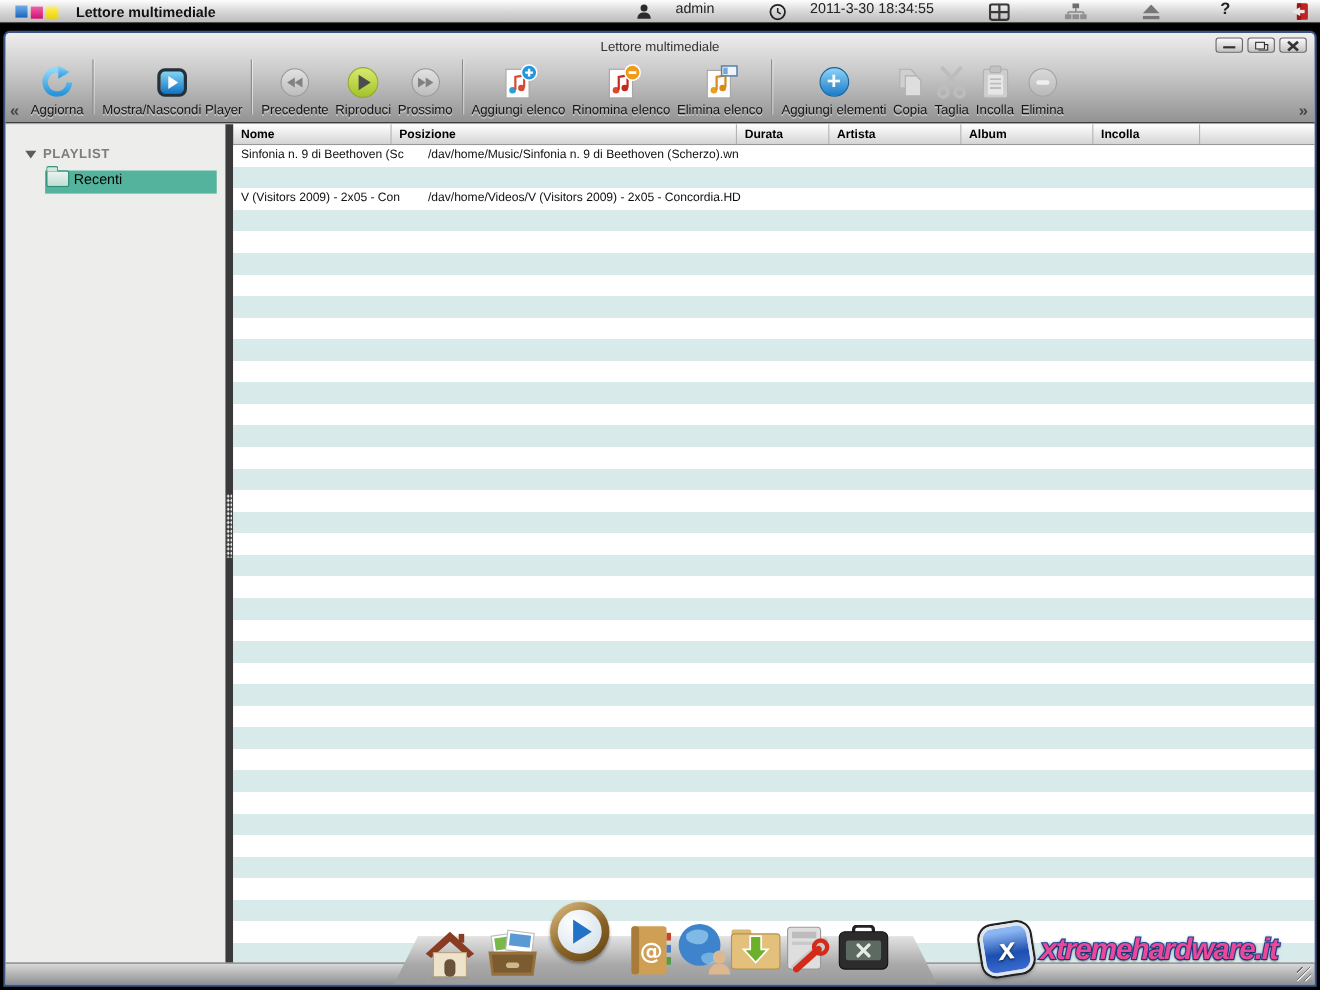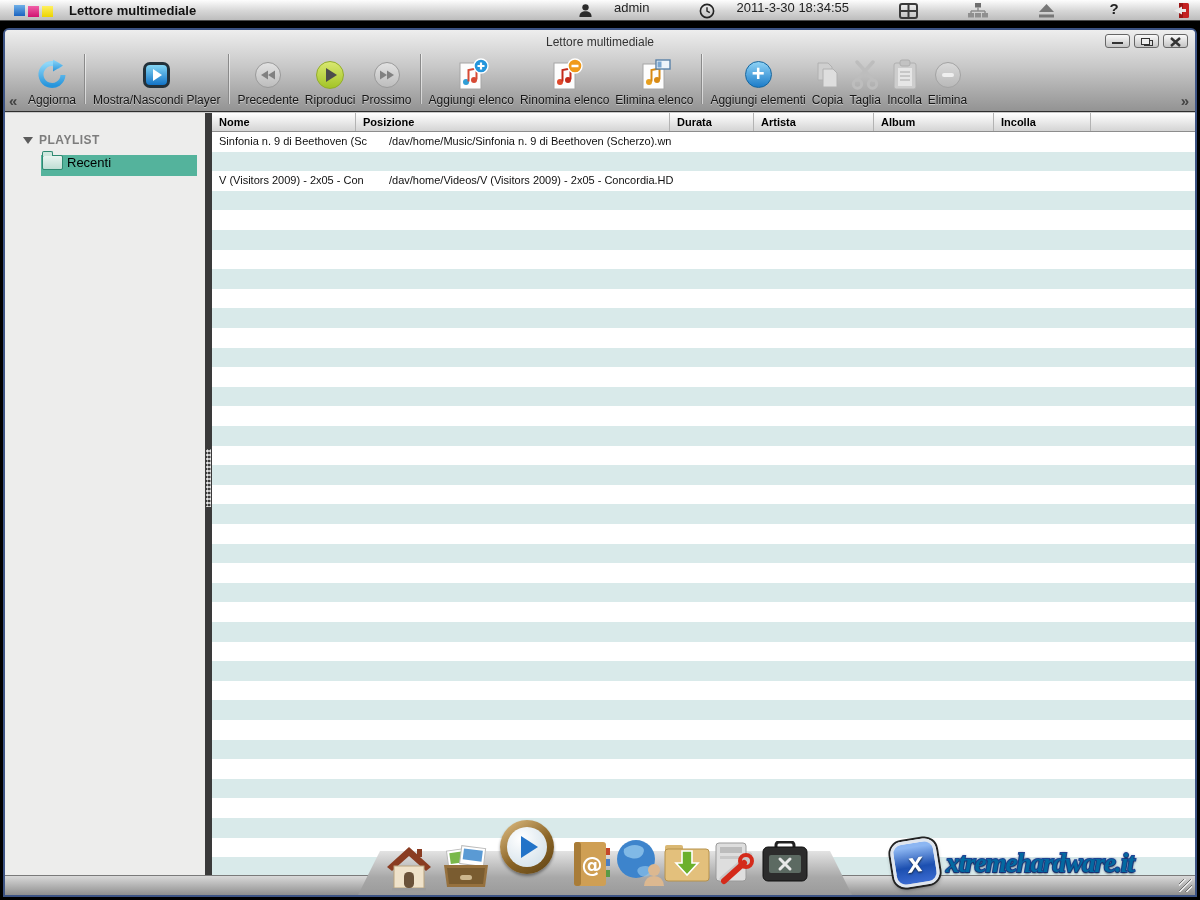--- a/index.html
+++ b/index.html
@@ -100,22 +100,22 @@
     background:linear-gradient(145deg,#e2c186,#8a6426 55%,#5e4214); box-shadow:0 2px 3px rgba(0,0,0,.4); position:relative; }
   .player-inner { position:absolute; inset:7px; border-radius:50%; background:radial-gradient(circle at 35% 30%, #ffffff, #d8e4ec 75%); display:flex; align-items:center; justify-content:center; }
   .player-tri { width:0; height:0; border-left:17px solid #2273c8; border-top:11px solid transparent; border-bottom:11px solid transparent; margin-left:5px; }
 
   
   #watermark { position:absolute; left:892px; top:840px; z-index:7; display:flex; align-items:center; }
   .wm-badge { width:46px; height:46px; border-radius:12px; transform:rotate(-9deg);
     background:linear-gradient(#8cb6f2 10%, #1c4fb0 60%, #3a6ad0); border:3px solid #dfe5ee;
     box-shadow:0 0 0 2px #222, 0 2px 4px rgba(0,0,0,.5); display:flex; align-items:center; justify-content:center; }
   .wm-x { color:#fff; font-size:27px; font-weight:bold; font-style:italic; text-shadow:0 1px 2px #123; }
-  .wm-text { margin-left:8px; font-size:27px; font-weight:bold; font-style:italic; letter-spacing:-1px; color:#0369a1;
-    -webkit-text-stroke:2px #24469a; paint-order:stroke fill; text-shadow:0 0 3px #1a3a7a, 0 2px 2px rgba(0,0,0,.4);font-family:Liberation Serif, serif; }
+  .wm-text { margin-left:8px; font-size:27px; font-weight:bold; font-style:italic; letter-spacing:-1px; color:#ec4899;
+    -webkit-text-stroke:2px #24469a; paint-order:stroke fill; text-shadow:0 0 3px #1a3a7a, 0 2px 2px rgba(0,0,0,.4); }
 </style>
 </head>
 <body>
 
 <div id="topbar">
   <div class="logo">
     <span class="sq blue"></span>
     <span class="sq pink"></span>
     <span class="sq yellow"></span>
   </div>

